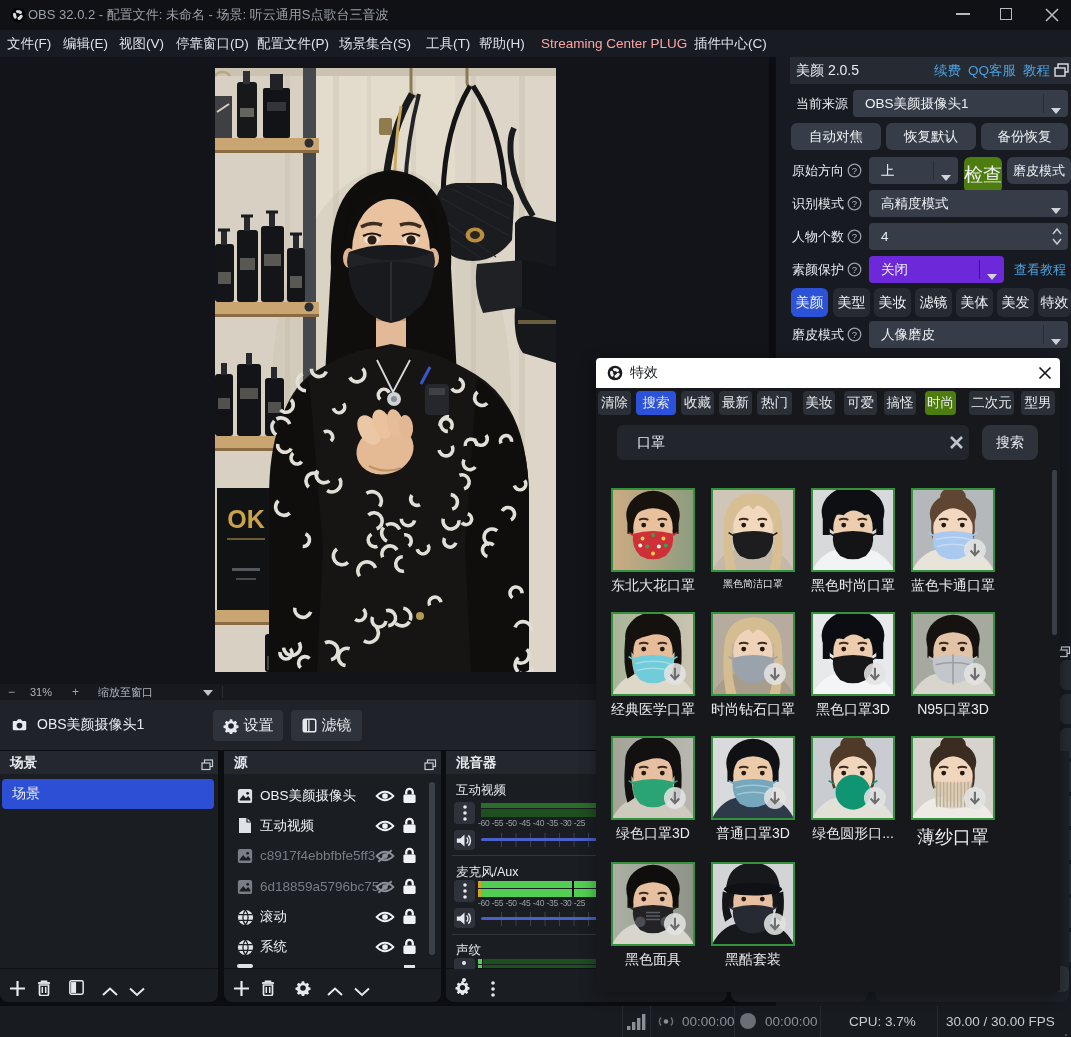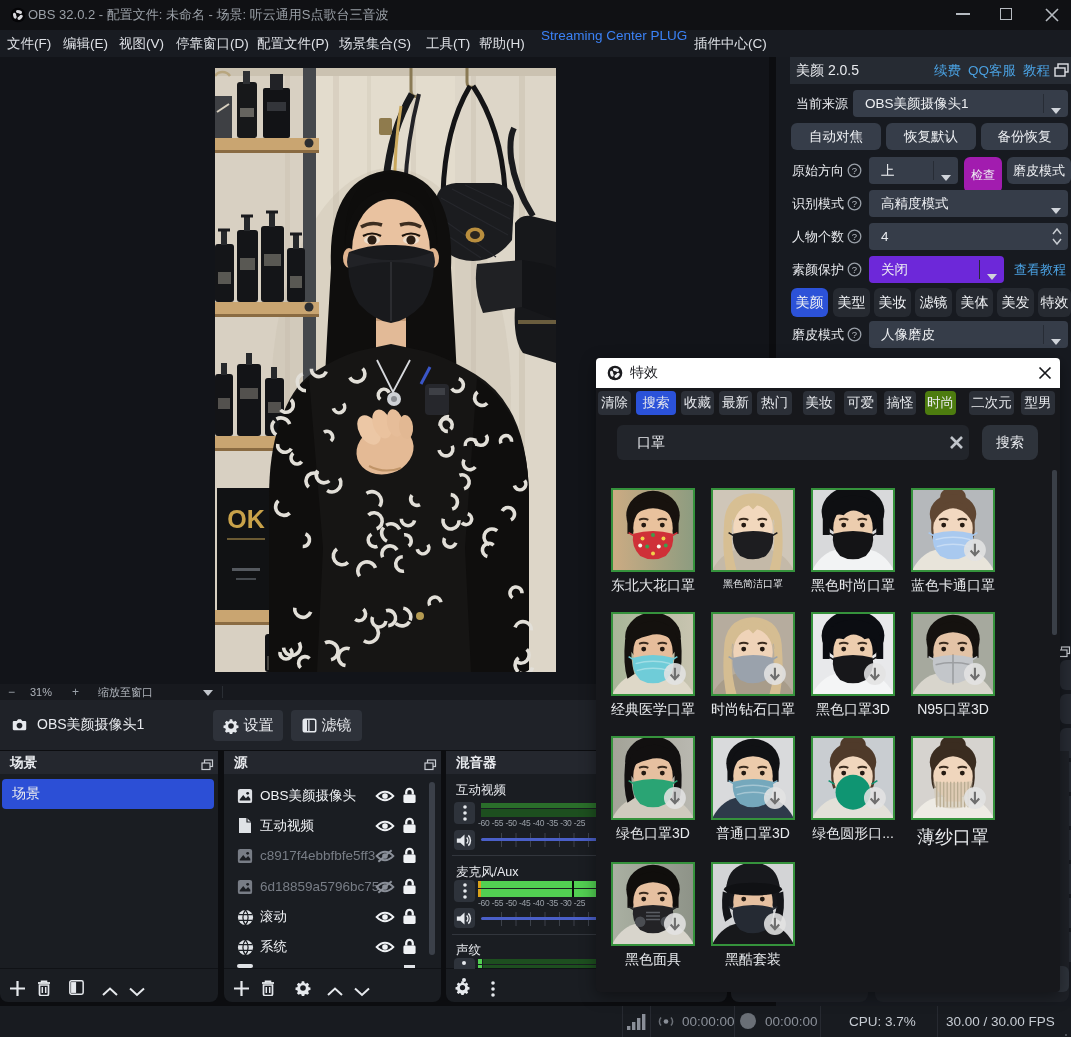--- a/index.html
+++ b/index.html
@@ -24,21 +24,21 @@
     </svg></div>
 <div class="ab" style="left:0;top:30px;width:1071px;height:27px;background:#181b21"></div>
 <div class="ab" style="left:7px;top:30px;height:27px;font-size:13.5px;color:#dde0e5;display:flex;align-items:center;white-space:nowrap">文件(F)</div>
 <div class="ab" style="left:63px;top:30px;height:27px;font-size:13.5px;color:#dde0e5;display:flex;align-items:center;white-space:nowrap">编辑(E)</div>
 <div class="ab" style="left:119px;top:30px;height:27px;font-size:13.5px;color:#dde0e5;display:flex;align-items:center;white-space:nowrap">视图(V)</div>
 <div class="ab" style="left:176px;top:30px;height:27px;font-size:13.5px;color:#dde0e5;display:flex;align-items:center;white-space:nowrap">停靠窗口(D)</div>
 <div class="ab" style="left:257px;top:30px;height:27px;font-size:13.5px;color:#dde0e5;display:flex;align-items:center;white-space:nowrap">配置文件(P)</div>
 <div class="ab" style="left:339px;top:30px;height:27px;font-size:13.5px;color:#dde0e5;display:flex;align-items:center;white-space:nowrap">场景集合(S)</div>
 <div class="ab" style="left:426px;top:30px;height:27px;font-size:13.5px;color:#dde0e5;display:flex;align-items:center;white-space:nowrap">工具(T)</div>
 <div class="ab" style="left:479px;top:30px;height:27px;font-size:13.5px;color:#dde0e5;display:flex;align-items:center;white-space:nowrap">帮助(H)</div>
-<div class="ab" style="left:541px;top:22px;height:27px;font-size:13.5px;color:#3b82f6;display:flex;align-items:center;white-space:nowrap">Streaming Center PLUG</div>
+<div class="ab" style="left:541px;top:30px;height:27px;font-size:13.5px;color:#fca5a5;display:flex;align-items:center;white-space:nowrap">Streaming Center PLUG</div>
 <div class="ab" style="left:694px;top:30px;height:27px;font-size:13.5px;color:#dde0e5;display:flex;align-items:center;white-space:nowrap">插件中心(C)</div>
 <div class="ab" style="left:0;top:57px;width:769px;height:627px;background:#121419"></div>
 <div class="ab" style="left:769px;top:57px;width:7px;height:627px;background:#0c0d10"></div>
 <div class="ab" style="left:215px;top:68px;width:341px;height:604px">
     <svg width="341" height="604" viewBox="0 0 341 604" style="display:block">
       <rect width="341" height="604" fill="#d8d0c2"></rect>
       <rect x="100" y="0" width="150" height="380" fill="#e3dccd"></rect>
       <rect x="240" y="0" width="101" height="604" fill="#ddd6c8"></rect>
       <ellipse cx="176" cy="330" rx="120" ry="230" fill="#c9bfae" opacity=".35"></ellipse>
       <rect x="118" y="0" width="6" height="604" fill="#bfb5a2" opacity="0.28"></rect>
@@ -251,21 +251,21 @@
       <circle cx="7.5" cy="7.5" r="6.3" fill="none" stroke="#9aa0a8" stroke-width="1.3"></circle>
       <text x="7.5" y="11" text-anchor="middle" font-size="9.5" fill="#b8bdc4" font-family="Liberation Sans">?</text>
     </svg></div>
 <div class="ab" style="left:869px;top:157px;width:89px;height:27px;background:#363d49;border-radius:4px">
     <div style="position:absolute;left:12px;top:0;height:27px;display:flex;align-items:center;font-size:13.5px;color:#eef0f3;white-space:nowrap">上</div>
     <div style="position:absolute;right:24px;top:4px;bottom:4px;width:1px;background:#272c35"></div>
     <div style="position:absolute;right:7px;top:10px"><svg width="10" height="6">
         <path d="M0 0 L10 0 L5 6 Z" fill="#d0d4da"></path>
       </svg></div>
   </div>
-<div class="ab ctr" style="left:964px;top:157px;width:38px;height:36px;background:#a21caf;border-radius:6px;font-size:12px;color:#eef0f3">
+<div class="ab ctr" style="left:964px;top:157px;width:38px;height:36px;background:#4d7c0f;border-radius:6px;font-size:19px;color:#eef0f3">
     <span>检查</span>
   </div>
 <div class="ab ctr" style="left:1007px;top:157px;width:64px;height:27px;background:#363d49;border-radius:6px;font-size:13px;color:#eef0f3">
     <span>磨皮模式</span>
   </div>
 <div class="ab" style="left:792px;top:190px;height:27px;font-size:13px;color:#e8eaee;display:flex;align-items:center">识别模式</div>
 <div class="ab" style="left:847px;top:196px"><svg width="15" height="15">
       <circle cx="7.5" cy="7.5" r="6.3" fill="none" stroke="#9aa0a8" stroke-width="1.3"></circle>
       <text x="7.5" y="11" text-anchor="middle" font-size="9.5" fill="#b8bdc4" font-family="Liberation Sans">?</text>
     </svg></div>

